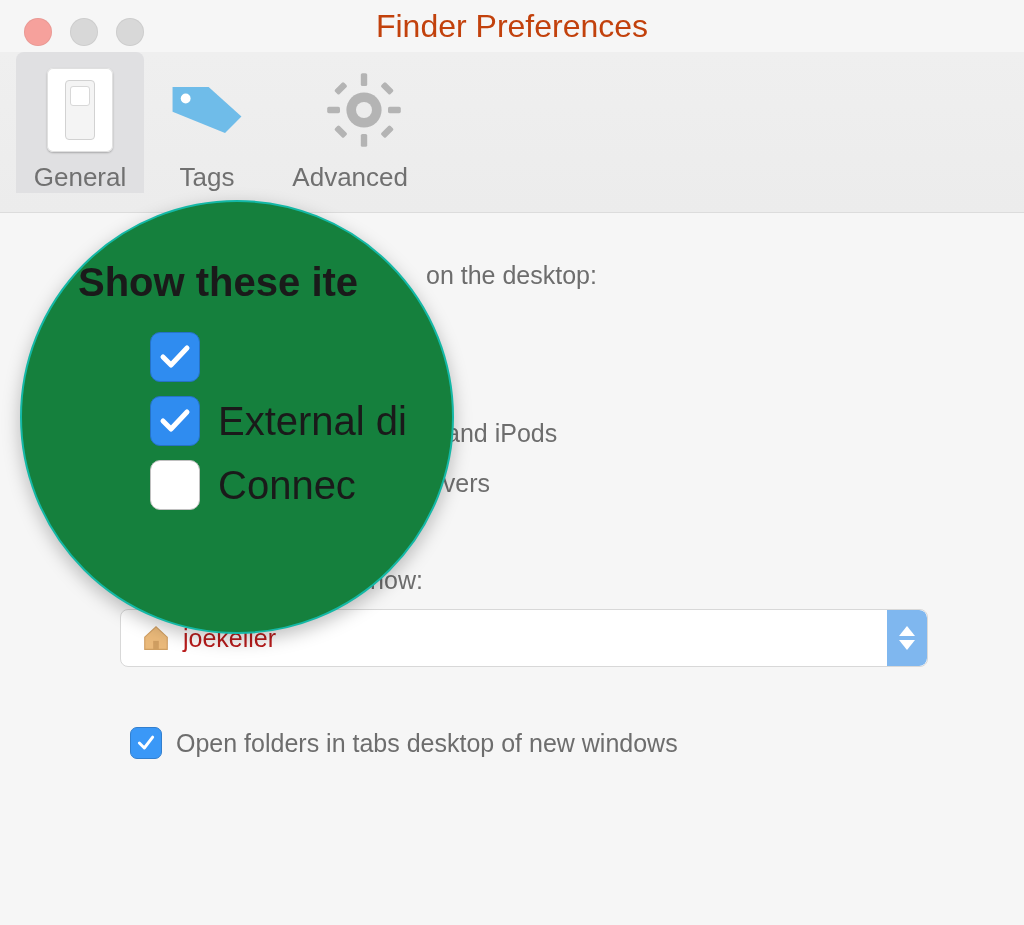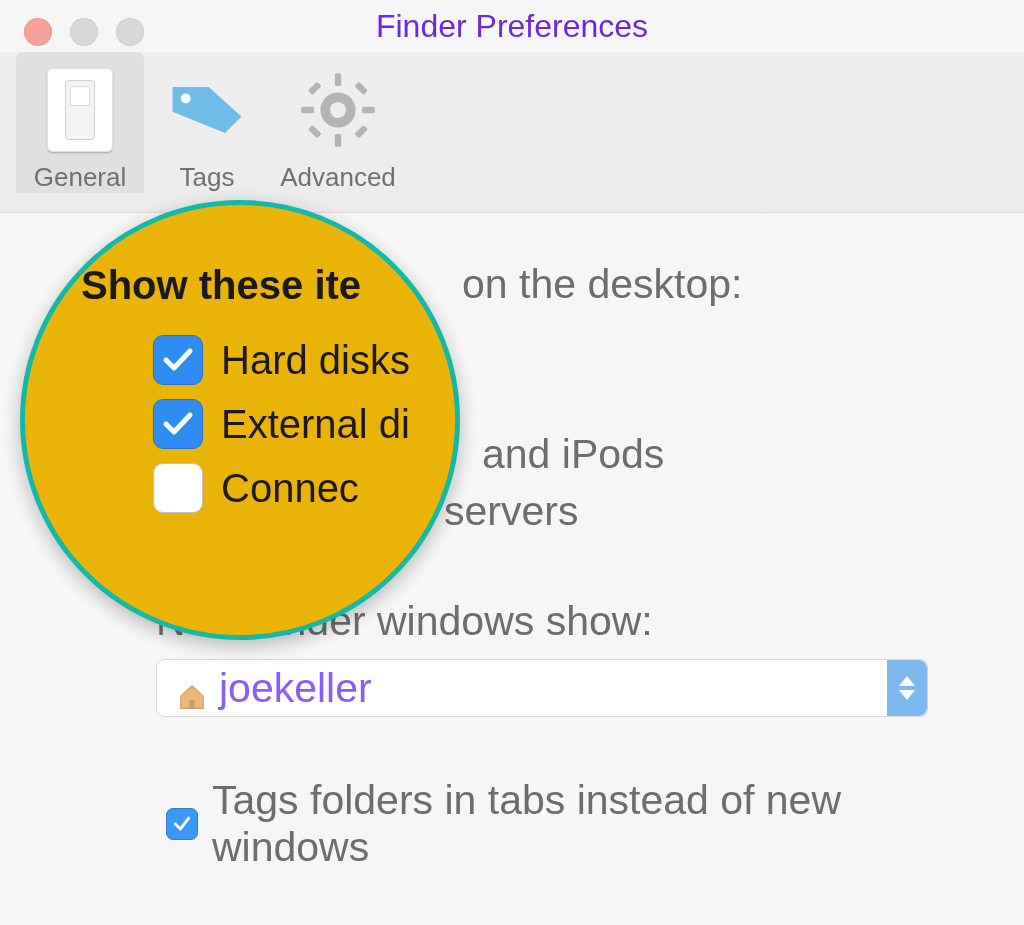--- a/index.html
+++ b/index.html
@@ -2,62 +2,62 @@
 <html><head>
 <meta charset="utf-8">
 <style>
   html,body{margin:0;padding:0;width:1024px;height:925px;font-family:-apple-system,"Helvetica Neue",Helvetica,Arial,sans-serif;background:#f6f6f6;overflow:hidden;}
   .window{position:relative;width:1024px;height:925px;background:#f6f6f6;}
   
   .titlebar{position:relative;height:52px;display:flex;align-items:center;}
   .traffic{position:absolute;left:24px;top:18px;display:flex;gap:18px;}
   .dot{width:28px;height:28px;border-radius:50%;background:#d8d8d8;box-shadow:inset 0 0 0 1px rgba(0,0,0,.05);}
   .dot.red{background:#f6a19c;}
-  .title{flex:1;text-align:center;font-size:32px;color:#6d28d9;font-weight:400;}
+  .title{flex:1;text-align:center;font-size:32px;color:#c2410c;font-weight:400;}
   
   .toolbar{position:relative;height:160px;border-bottom:1px solid #dcdcdc;display:flex;align-items:flex-start;background:linear-gradient(#efefef,#ececec);}
   .tool{display:flex;flex-direction:column;align-items:center;justify-content:flex-start;gap:8px;font-size:26px;color:#707070;padding:14px 10px 0;box-sizing:border-box;}
   .tool .icon-wrap{width:88px;height:88px;display:flex;align-items:center;justify-content:center;}
   .tool.active{background:#e0e0e2;border-top-left-radius:8px;border-top-right-radius:8px;}
   .tool-general{width:128px;margin-left:16px;}
   .tool-tags{width:102px;margin-left:12px;text-align:right;}
   .tool-sidebar{width:140px;}
-  .tool-advanced{width:160px;}
+  .tool-advanced{width:160px;align-items:flex-end;}
   
   .switch-icon{width:66px;height:84px;background:#fff;border-radius:6px;box-shadow:0 1px 2px rgba(0,0,0,.25),inset 0 0 0 1px #e0e0e0;display:flex;align-items:center;justify-content:center;}
   .switch-icon .inner{width:28px;height:58px;background:#f4f4f4;border:1px solid #d2d2d2;border-radius:4px;position:relative;}
   .switch-icon .inner::before{content:"";position:absolute;left:4px;right:4px;top:5px;height:18px;background:#fff;border:1px solid #d8d8d8;border-radius:3px;}
   
   .tag-icon{width:82px;height:60px;position:relative;}
   .tag-icon svg{width:100%;height:100%;}
   
   .sidebar-icon{width:78px;height:62px;background:#fff;border:1px solid #cfcfcf;border-radius:4px;display:flex;overflow:hidden;opacity:.6;}
   .sidebar-icon .left{width:26px;background:#e9e9e9;border-right:1px solid #d8d8d8;display:flex;flex-direction:column;padding:4px 3px;gap:4px;}
   .sidebar-icon .left .ln{height:3px;background:#9aa0a6;border-radius:1px;}
   .sidebar-icon .right{flex:1;}
   
   .gear-icon{width:80px;height:80px;color:#a8a8a8;opacity:.7;}
   .gear-icon svg{width:100%;height:100%;}
   
-  .content{position:relative;padding:48px 56px 42px 56px;color:#6d6d6d;font-size:41px;margin-left:36px;}
+  .content{position:relative;padding:48px 56px 42px 56px;color:#6d6d6d;font-size:25px;}
   .section-label{margin:0 0 18px 64px;}
   .options{margin-left:108px;}
   .opt{display:flex;align-items:center;gap:14px;padding:5px 0;min-height:40px;}
   .cb{flex:0 0 32px;width:32px;height:32px;border-radius:7px;box-sizing:border-box;position:relative;}
   .cb.checked{background:#3a98f7;border:1px solid #327fce;}
   .cb.checked svg{position:absolute;left:4px;top:5px;width:22px;height:20px;stroke:#fff;stroke-width:3.5;fill:none;stroke-linecap:round;stroke-linejoin:round;}
   .sel-label{margin:58px 0 14px 64px;}
   .select{margin-left:64px;margin-right:40px;height:56px;background:#fff;border:1px solid #d8d8d8;border-radius:8px;display:flex;align-items:center;position:relative;overflow:hidden;}
   .select .house{width:30px;height:28px;margin:0 12px 0 20px;color:#d08a3a;opacity:.8;}
-  .select .val{color:#8b5cf6;}
+  .select .val{color:#b91c1c;}
   .select .arrows{position:absolute;right:0;top:0;bottom:0;width:40px;background:#7fb7ef;display:flex;flex-direction:column;align-items:center;justify-content:center;gap:4px;border-top-right-radius:8px;border-bottom-right-radius:8px;}
   .select .arrows svg{width:16px;height:10px;fill:#fff;}
   .footer-opt{display:flex;align-items:center;gap:14px;margin:60px 0 0 74px;}
   
-  .magnifier{position:absolute;left:20px;top:200px;width:430px;height:430px;border-radius:50%;background:#eab308;border:5px solid #14b8a6;box-shadow:0 6px 18px rgba(0,0,0,.25);overflow:hidden;}
+  .magnifier{position:absolute;left:20px;top:200px;width:430px;height:430px;border-radius:50%;background:#15803d;border:2px solid #14b8a6;box-shadow:0 6px 18px rgba(0,0,0,.25);overflow:hidden;}
   .mag-inner{position:absolute;inset:0;}
   .mag-title{position:absolute;left:56px;top:58px;font-size:40px;font-weight:600;color:#1a1a1a;white-space:nowrap;}
   .mag-list{position:absolute;left:128px;top:130px;display:flex;flex-direction:column;gap:14px;}
   .mag-item{display:flex;align-items:center;gap:18px;white-space:nowrap;}
   .mcb{width:50px;height:50px;border-radius:10px;box-sizing:border-box;position:relative;flex:0 0 50px;}
   .mcb.checked{background:#2f8cf0;border:1px solid #2672c6;}
   .mcb.unchecked{background:#fff;border:1.5px solid #c0c0c0;}
   .mcb.checked svg{position:absolute;left:8px;top:10px;width:32px;height:28px;stroke:#fff;stroke-width:5;fill:none;stroke-linecap:round;stroke-linejoin:round;}
   .mag-txt{font-size:40px;color:#1a1a1a;}
 </style>
@@ -166,36 +166,35 @@
             </svg>
         </span>
       </div>
 
       <div class="footer-opt">
         <span class="cb checked">
             <svg viewBox="0 0 24 24">
               <polyline points="4 12 10 18 20 5"></polyline>
             </svg>
           </span>
-        <span>Tags folders in tabs instead of new windows</span>
+        <span>Open folders in tabs desktop of new windows</span>
       </div>
     </div>
   </div>
 
   <div class="magnifier">
     <div class="mag-inner">
       <div class="mag-title">Show these ite</div>
       <div class="mag-list">
         <div class="mag-item">
           <span class="mcb checked">
               <svg viewBox="0 0 32 28">
                 <polyline points="4 14 12 22 28 5"></polyline>
               </svg>
             </span>
-          <span class="mag-txt">Hard disks</span>
         </div>
         <div class="mag-item">
           <span class="mcb checked">
               <svg viewBox="0 0 32 28">
                 <polyline points="4 14 12 22 28 5"></polyline>
               </svg>
             </span>
           <span class="mag-txt">External di</span>
         </div>
         <div class="mag-item">

